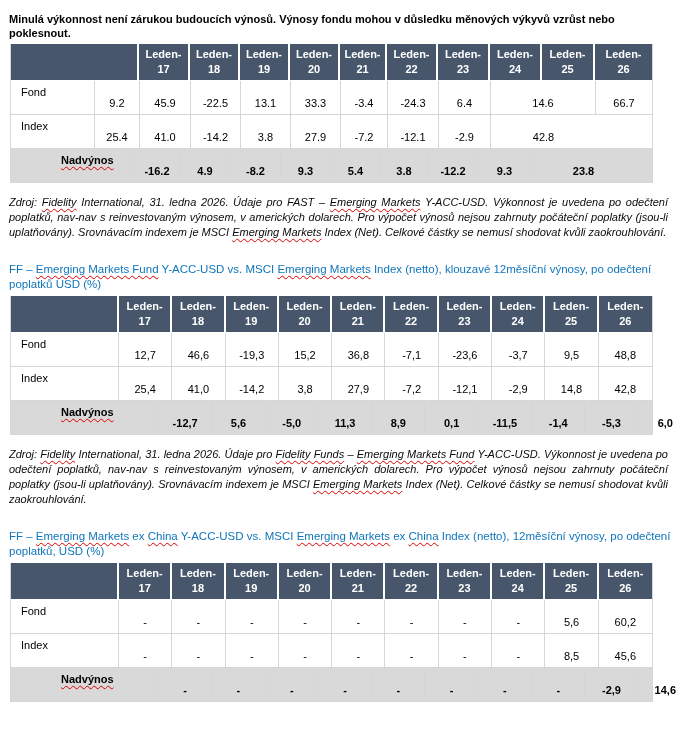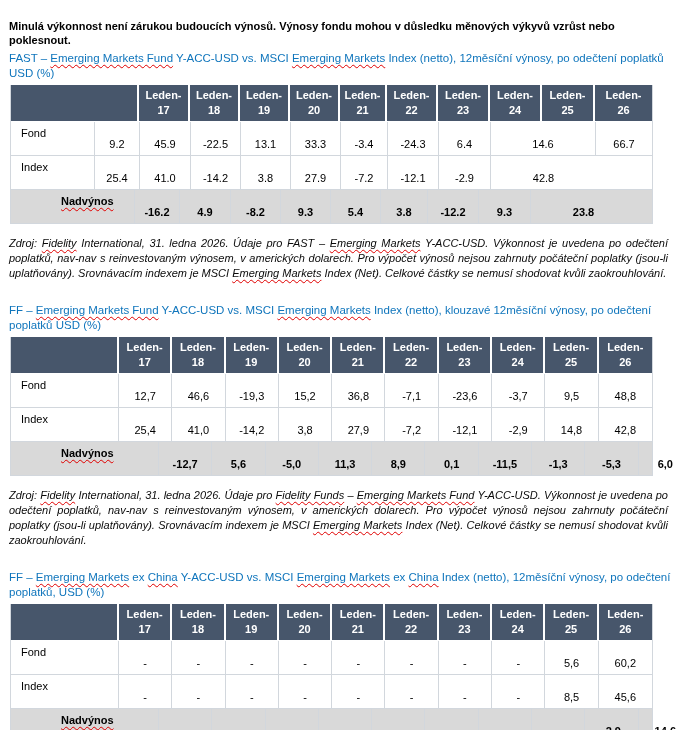--- a/index.html
+++ b/index.html
@@ -1,21 +1,21 @@
 <!DOCTYPE html>
 <html><head>
 <meta charset="utf-8">
 <style>
   html,body{margin:0;padding:0;}
   body{
     width:681px;height:730px;overflow:hidden;background:#ffffff;
     font-family:"Liberation Sans","DejaVu Sans",sans-serif;color:#000;
   }
   .page{padding:8px 9px 0 9px;}
-  .warning{font-weight:bold;font-size:11px;line-height:14px;margin:11px 0 4px 0;}
+  .warning{font-weight:bold;font-size:11px;line-height:14px;margin:4px 0 4px 0;}
   .title{font-size:11.5px;font-weight:normal;color:#0f75bc;line-height:15px;margin:0 0 4px 0;}
   .source{font-size:11px;line-height:15px;text-align:justify;margin:0 4px 22px 0;color:#0a0a0a;font-style:italic;}
   .source:last-child{margin-bottom:0;}
   .sq{
     text-decoration-line:underline;
     text-decoration-style:wavy;
     text-decoration-color:#e00000;
     text-decoration-thickness:1px;
     text-underline-offset:2px;
   }
@@ -38,21 +38,20 @@
   .vcell{display:flex;align-items:flex-end;justify-content:center;padding-bottom:5px;}
   .brow.hl{background:#d9d9d9;font-weight:bold;}
 </style>
 </head>
 <body>
 
 <div class="page">
 
   <p class="warning">Minulá výkonnost není zárukou budoucích výnosů. Výnosy fondu mohou v důsledku měnových výkyvů vzrůst nebo poklesnout.</p>
 
-  <h2 class="title"><span>FAST – </span><span class="sq">Emerging Markets Fund</span><span> Y-ACC-USD vs. MSCI </span><span class="sq">Emerging Markets</span><span> Index (netto), 12měsíční výnosy, po odečtení poplatků USD (%)</span></h2>
 
   <div class="tbl t1">
     <div class="hrow">
       <div class="hcell"></div>
       <div class="hcell">
           <span>Leden-</span>
           <span>17</span>
         </div>
       <div class="hcell">
           <span>Leden-</span>
@@ -206,21 +205,21 @@
     </div>
     <div class="brow hl">
       <div class="lcell"><span class="sq">Nadvýnos</span></div>
       <div class="vcell">-12,7</div>
       <div class="vcell">5,6</div>
       <div class="vcell">-5,0</div>
       <div class="vcell">11,3</div>
       <div class="vcell">8,9</div>
       <div class="vcell">0,1</div>
       <div class="vcell">-11,5</div>
-      <div class="vcell">-1,3</div>
+      <div class="vcell">-1,4</div>
       <div class="vcell">-5,3</div>
       <div class="vcell">6,0</div>
     </div>
   </div>
 
   <p class="source"><span>Zdroj: </span><span class="sq">Fidelity</span><span> International, 31. ledna 2026. Údaje pro </span><span class="sq">Fidelity Funds</span><span> – </span><span class="sq">Emerging Markets Fund</span><span> Y-ACC-USD. Výkonnost je uvedena po odečtení poplatků, nav-nav s reinvestovaným výnosem, v amerických dolarech. Pro výpočet výnosů nejsou zahrnuty počáteční poplatky (jsou-li uplatňovány). Srovnávacím indexem je MSCI </span><span class="sq">Emerging Markets</span><span> Index (Net). Celkové částky se nemusí shodovat kvůli zaokrouhlování.</span></p>
 
   <h2 class="title"><span>FF – </span><span class="sq">Emerging Markets</span><span> ex </span><span class="sq">China</span><span> Y-ACC-USD vs. MSCI </span><span class="sq">Emerging Markets</span><span> ex </span><span class="sq">China</span><span> Index (netto), 12měsíční výnosy, po odečtení poplatků, USD (%)</span></h2>
 
   <div class="tbl t23">

